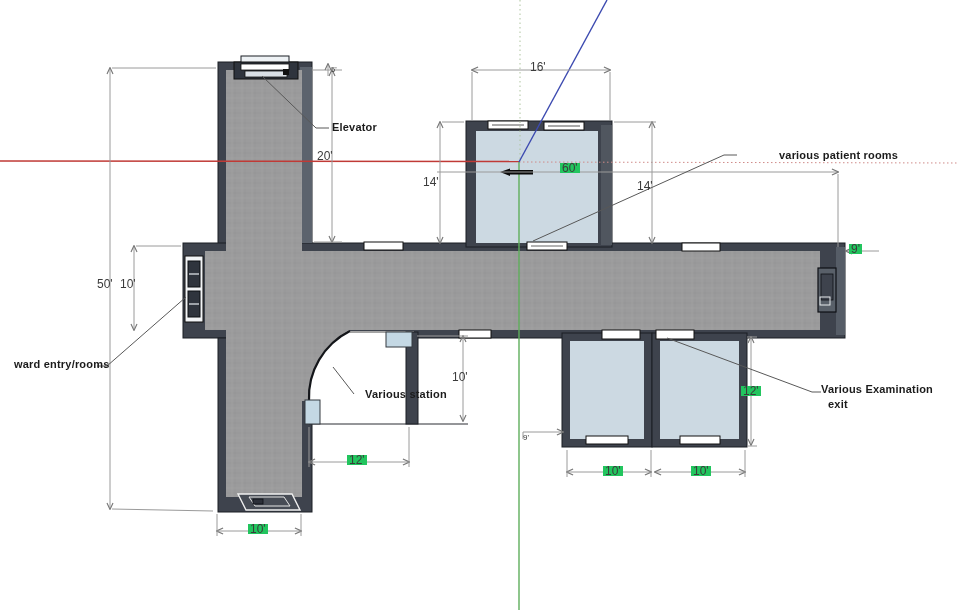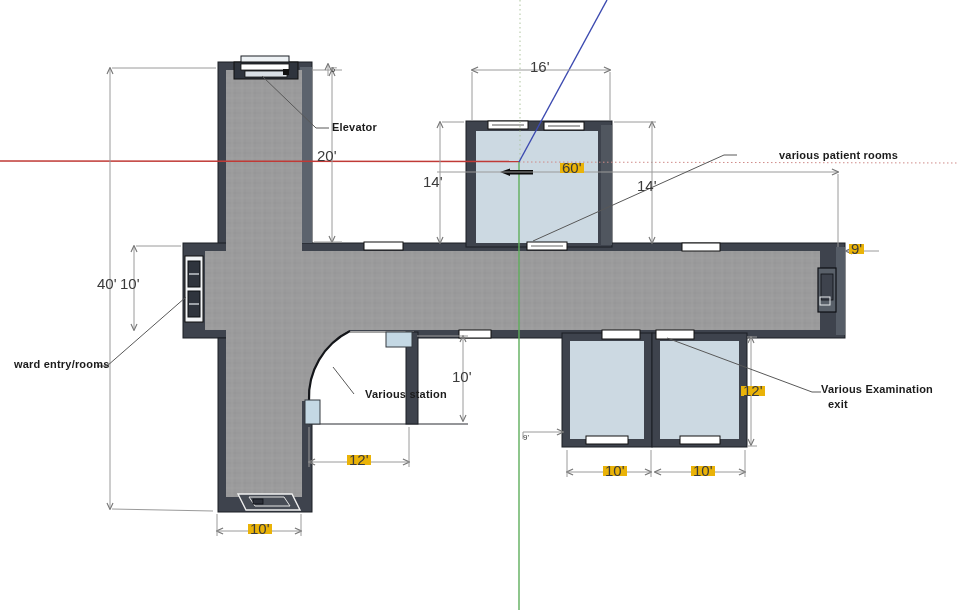--- a/index.html
+++ b/index.html
@@ -6,23 +6,23 @@
   #viewport{
     position:relative;width:958px;height:610px;background:#ffffff;overflow:hidden;
     font-family:"Liberation Sans", sans-serif;
   }
   #viewport svg{position:absolute;left:0;top:0;}
   .lbl{
     position:absolute;font-weight:bold;font-size:11px;color:#1b1b1b;
     white-space:nowrap;letter-spacing:.2px;
   }
   .dim{
-    position:absolute;font-size:15px;color:#3b3b3b;white-space:nowrap;line-height:10px;
+    position:absolute;font-size:12px;color:#3b3b3b;white-space:nowrap;line-height:10px;
   }
-  .dim.bg{background:#eab308;padding:0 2px;}
+  .dim.bg{background:#22c55e;padding:0 2px;}
   .dim.tiny{font-size:7.5px;}
   .dim.sm{font-size:8px;}
 </style>
 </head>
 <body>
 
 <div id="viewport">
 <svg width="958" height="610" viewBox="0 0 958 610">
   <defs>
     <pattern id="floorTex" width="10" height="10" patternUnits="userSpaceOnUse">
@@ -193,21 +193,21 @@
   </g>
 </svg>
 
   <div class="lbl" style="left:332px;top:121px">Elevator</div>
   <div class="lbl" style="left:779px;top:149px">various patient rooms</div>
   <div class="lbl" style="left:821px;top:383px">Various Examination</div>
   <div class="lbl" style="left:828px;top:398px">exit</div>
   <div class="lbl" style="left:365px;top:388px">Various station</div>
   <div class="lbl" style="left:14px;top:358px">ward entry/rooms</div>
 
-  <div class="dim" style="left:97px;top:279px">40'</div>
+  <div class="dim" style="left:97px;top:279px">50'</div>
   <div class="dim" style="left:120px;top:279px">10'</div>
   <div class="dim" style="left:317px;top:151px">20'</div>
   <div class="dim tiny" style="left:331px;top:65px">5'</div>
   <div class="dim" style="left:530px;top:62px">16'</div>
   <div class="dim" style="left:423px;top:177px">14'</div>
   <div class="dim" style="left:637px;top:181px">14'</div>
   <div class="dim bg" style="left:560px;top:163px">60'</div>
   <div class="dim bg" style="left:849px;top:244px">9'</div>
   <div class="dim" style="left:452px;top:372px">10'</div>
   <div class="dim bg" style="left:347px;top:455px">12'</div>

